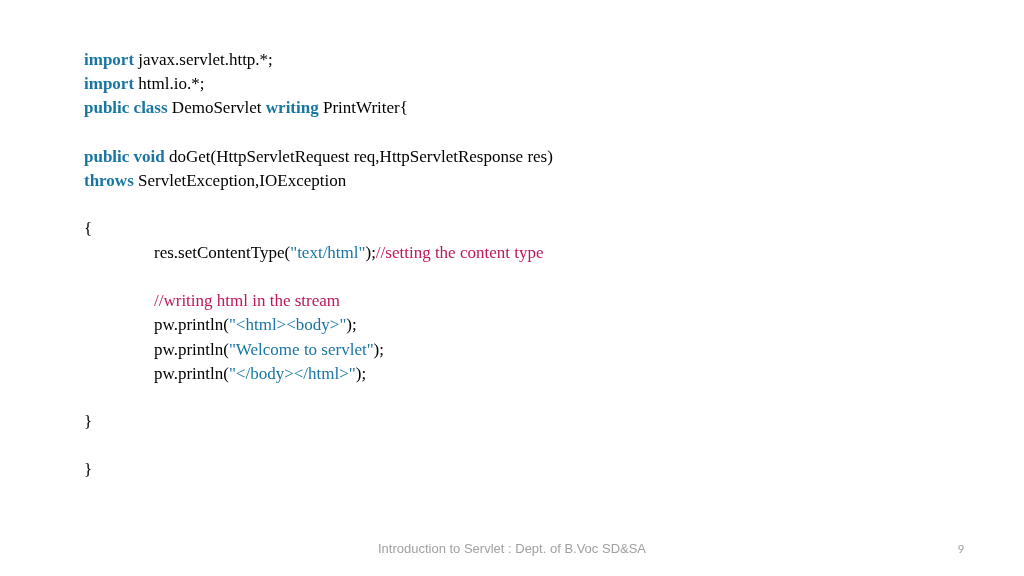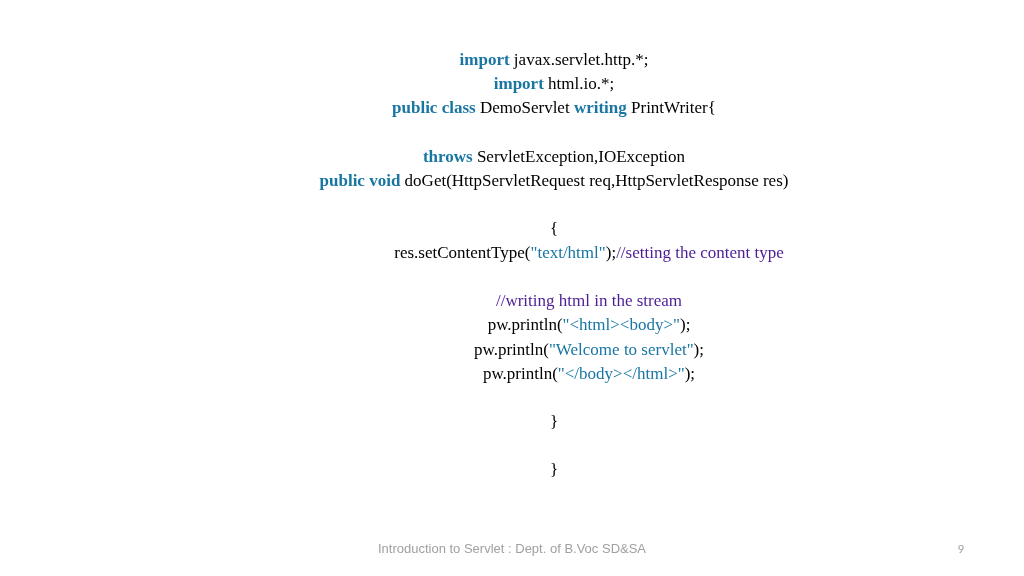--- a/index.html
+++ b/index.html
@@ -9,26 +9,25 @@
     background: #ffffff;
     font-family: Georgia, 'Times New Roman', serif;
     position: relative;
     overflow: hidden;
   }
   .content {
     padding: 48px 0 0 84px;
     font-size: 17px;
     line-height: 1.42;
     color: #000;
-    text-align: center;
   }
   .line { white-space: pre; }
   .kw { color: #1976a3; font-weight: bold; }
   .str { color: #1976a3; }
-  .cmt { color: #4c1d95; }
+  .cmt { color: #be185d; }
   .indent1 { padding-left: 70px; }
   .footer {
     position: absolute;
     bottom: 20px;
     left: 0;
     width: 100%;
     display: flex;
     justify-content: center;
     font-family: Liberation Sans, sans-serif;
     font-size: 13px;
@@ -44,22 +43,22 @@
   }
 </style>
 </head>
 <body>
 
 <div class="content">
   <div class="line"><span class="kw">import</span><span> javax.servlet.http.*;</span></div>
   <div class="line"><span class="kw">import</span><span> html.io.*;</span></div>
   <div class="line"><span class="kw">public class</span><span> DemoServlet </span><span class="kw">writing</span><span> PrintWriter{</span></div>
   <div class="line">&nbsp;</div>
+  <div class="line"><span class="kw">public void</span><span> doGet(HttpServletRequest req,HttpServletResponse res)</span></div>
   <div class="line"><span class="kw">throws</span><span> ServletException,IOException</span></div>
-  <div class="line"><span class="kw">public void</span><span> doGet(HttpServletRequest req,HttpServletResponse res)</span></div>
   <div class="line">&nbsp;</div>
   <div class="line"><span>{</span></div>
   <div class="line indent1"><span>res.setContentType(</span><span class="str">"text/html"</span><span>);</span><span class="cmt">//setting the content type</span></div>
   <div class="line">&nbsp;</div>
   <div class="line indent1"><span class="cmt">//writing html in the stream</span></div>
   <div class="line indent1"><span>pw.println(</span><span class="str">"&lt;html&gt;&lt;body&gt;"</span><span>);</span></div>
   <div class="line indent1"><span>pw.println(</span><span class="str">"Welcome to servlet"</span><span>);</span></div>
   <div class="line indent1"><span>pw.println(</span><span class="str">"&lt;/body&gt;&lt;/html&gt;"</span><span>);</span></div>
   <div class="line">&nbsp;</div>
   <div class="line"><span>}</span></div>

